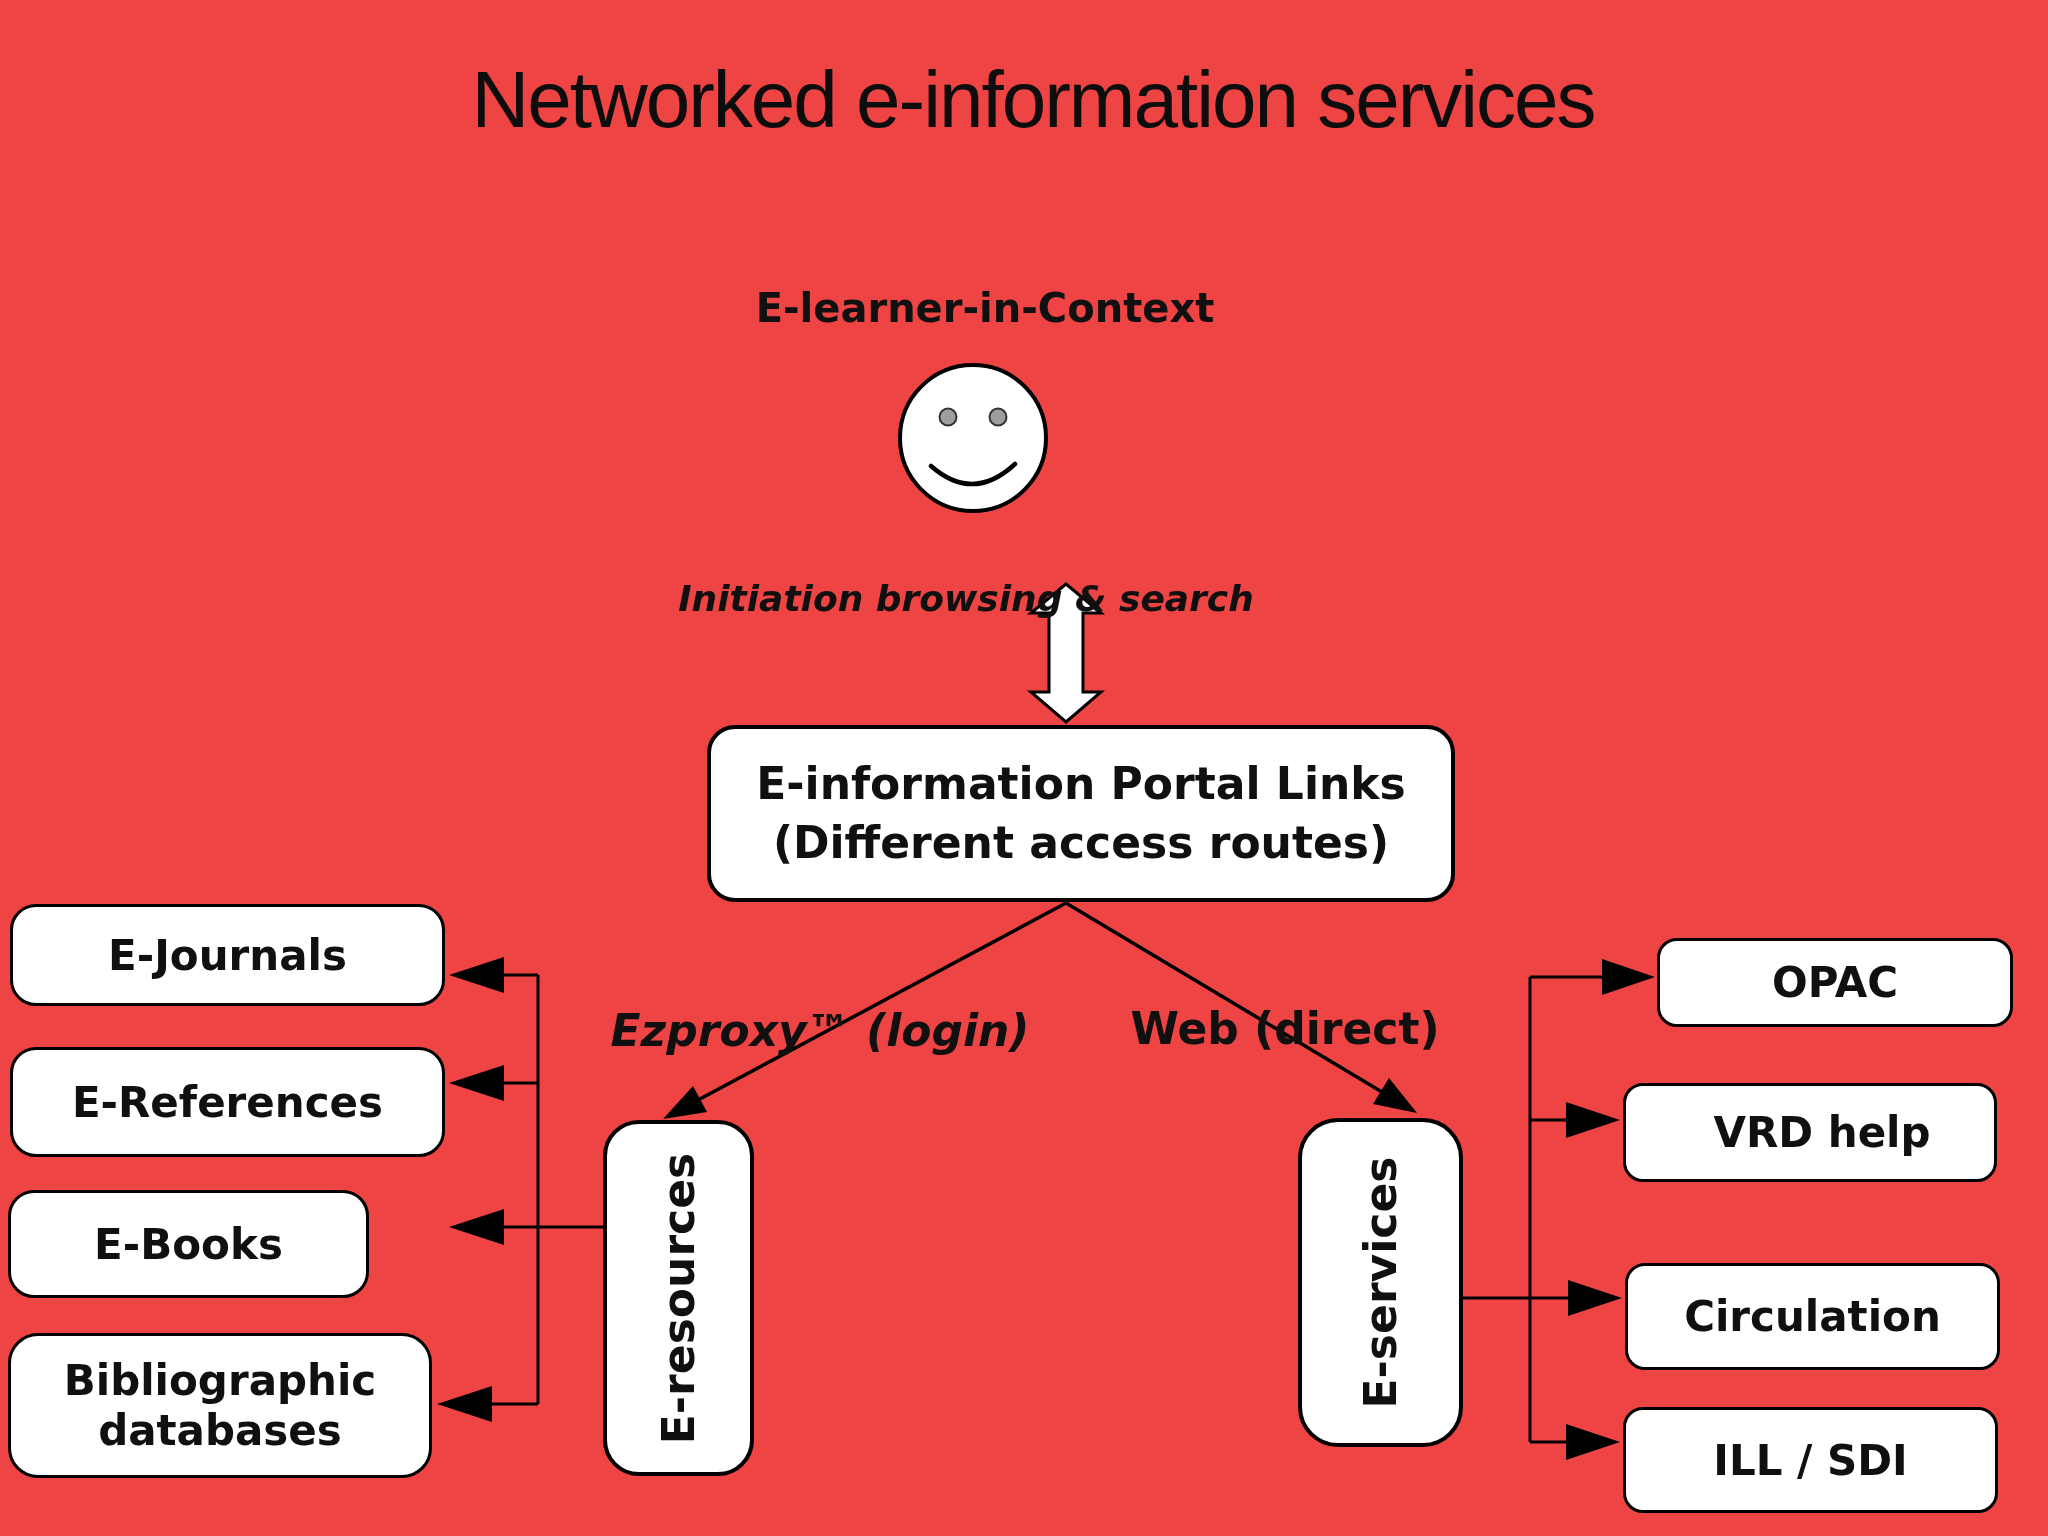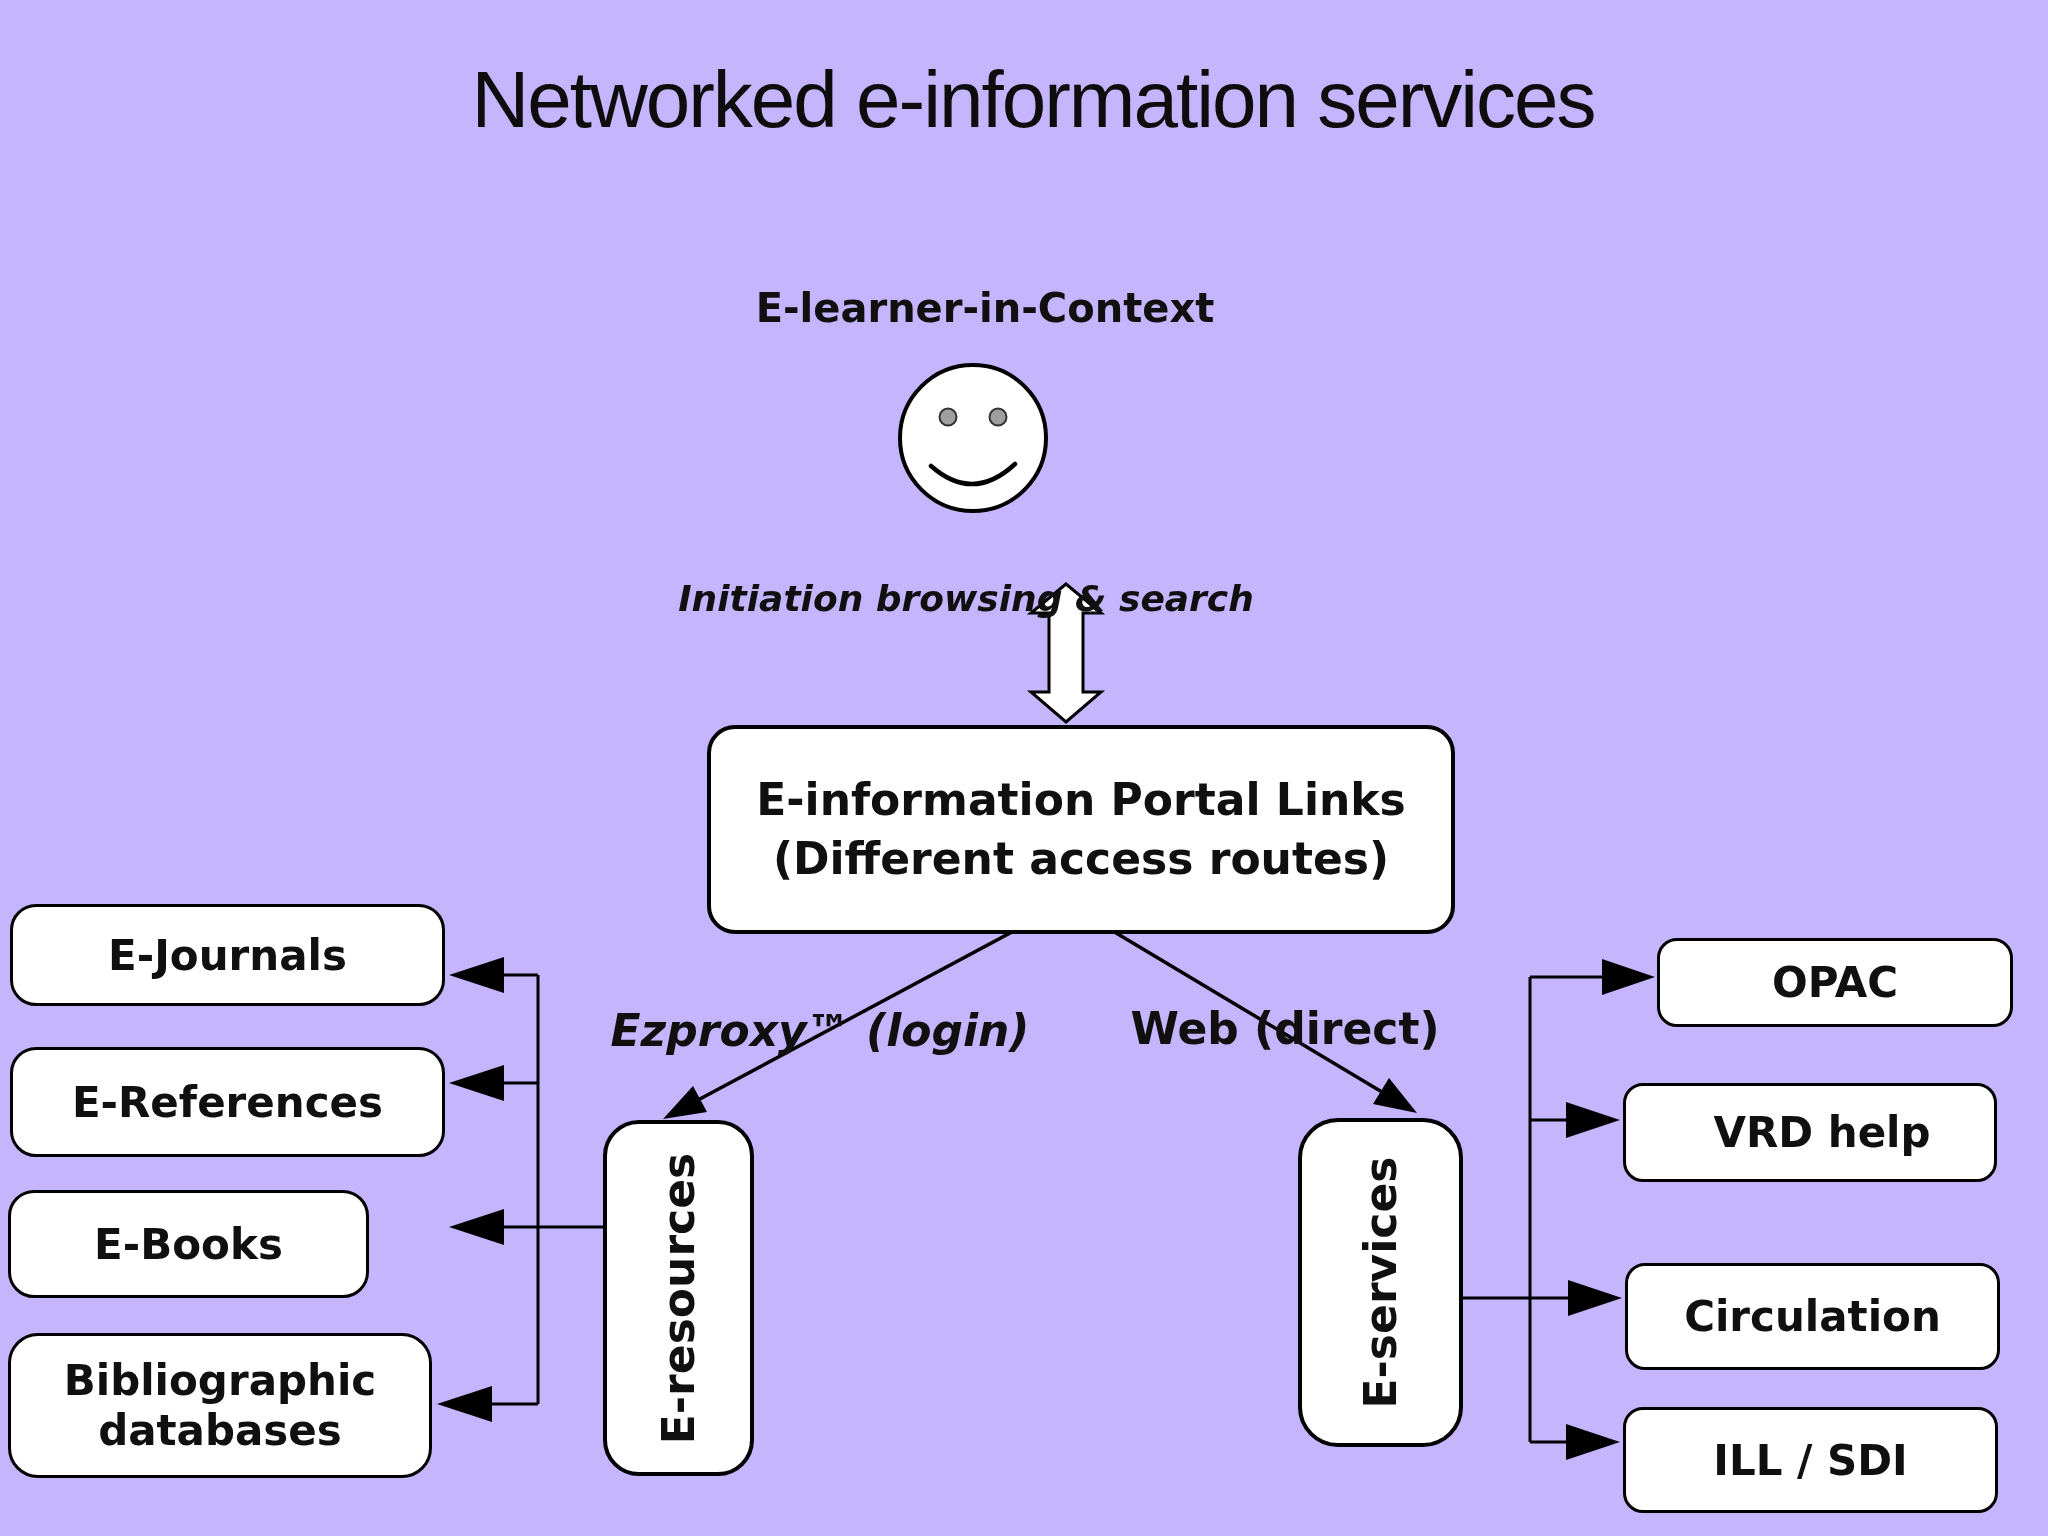--- a/index.html
+++ b/index.html
@@ -1,16 +1,16 @@
 <!DOCTYPE html>
 <html><head>
 <meta charset="utf-8">
 <style>
   html,body{margin:0;padding:0;background:#fff;}
-  .stage{position:relative;width:2048px;height:1536px;background:#c4b5fd;overflow:hidden;
+  .stage{position:relative;width:2048px;height:1536px;background:#ef4444;overflow:hidden;
          font-family:"DejaVu Sans",sans-serif;color:#111;}
   .abs{position:absolute;}
   .ctr{transform:translate(-50%,-50%);white-space:nowrap;}
   .slide-title{font-family:"Liberation Sans",sans-serif;font-size:80px;font-weight:400;
                letter-spacing:-2px;color:#0d0d0d;}
   .lbl{font-weight:bold;color:#101010;}
   .lbl.it{font-style:italic;}
   .nodebox{position:absolute;box-sizing:border-box;background:#fff;border:3px solid #000;
            display:flex;align-items:center;justify-content:center;text-align:center;
            font-weight:bold;color:#101010;}
@@ -73,21 +73,21 @@
       <polygon points="1620,1442 1566,1424 1566,1460"></polygon>
     </g>
   </svg>
 
   <div class="abs ctr slide-title" style="left:1033px;top:100px;">Networked e-information services</div>
 
   <div class="abs ctr lbl" style="left:985px;top:308px;font-size:40px;">E-learner-in-Context</div>
 
   <div class="abs ctr lbl it" style="left:966px;top:557px;font-size:36px;margin-top:41px;">Initiation browsing &amp; search</div>
 
-  <div class="nodebox portal" style="left:707px;top:725px;width:748px;height:209px;flex-direction:column;">
+  <div class="nodebox portal" style="left:707px;top:725px;width:748px;height:177px;flex-direction:column;">
     <div>E-information Portal Links</div>
     <div>(Different access routes)</div>
   </div>
 
   <div class="abs ctr lbl it" style="left:820px;top:1030px;font-size:44px;">Ezproxy™ (login)</div>
   <div class="abs ctr lbl" style="left:1285px;top:1028px;font-size:44px;">Web (direct)</div>
 
   <div class="nodebox hub" style="left:603px;top:1120px;width:151px;height:356px;border-radius:36px;">
     <span class="vtext">E-resources</span>
   </div>

